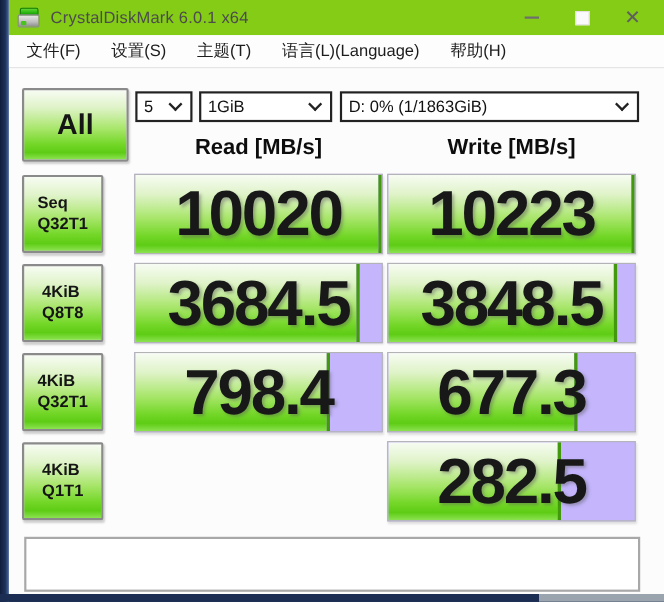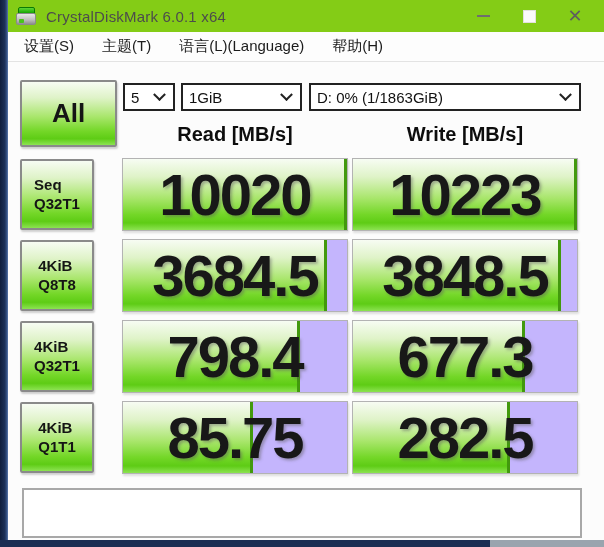--- a/index.html
+++ b/index.html
@@ -103,20 +103,21 @@
         <div class="winbtn max">
             <span></span>
           </div>
         <div class="winbtn close">
             <span>✕</span>
           </div>
       </div>
     </div>
 
     <div class="menubar">
+      <div class="menu-item">文件(F)</div>
       <div class="menu-item">设置(S)</div>
       <div class="menu-item">主题(T)</div>
       <div class="menu-item">语言(L)(Language)</div>
       <div class="menu-item">帮助(H)</div>
     </div>
 
     <div class="all-btn green-grad">All</div>
 
     <div class="combo c1">
       <span>5</span>
@@ -162,24 +163,20 @@
       <div class="fill" style="width: 79%;"></div>
       <div class="num">798.4</div>
     </div>
     <div class="cell write-cell r2">
       <div class="fill" style="width: 77%;"></div>
       <div class="num">677.3</div>
     </div>
 
     <div class="row-label green-grad r3">4KiB
 Q1T1</div>
-    <div class="cell read-cell r3">
-      <div class="fill" style="width: 58%;"></div>
-      <div class="num">85.75</div>
-    </div>
     <div class="cell write-cell r3">
       <div class="fill" style="width: 70%;"></div>
       <div class="num">282.5</div>
     </div>
 
     <input class="comment-box" type="text" placeholder="" style="">
   </div>
 
   <div class="left-strip"></div>
   <div class="bottom-band">

